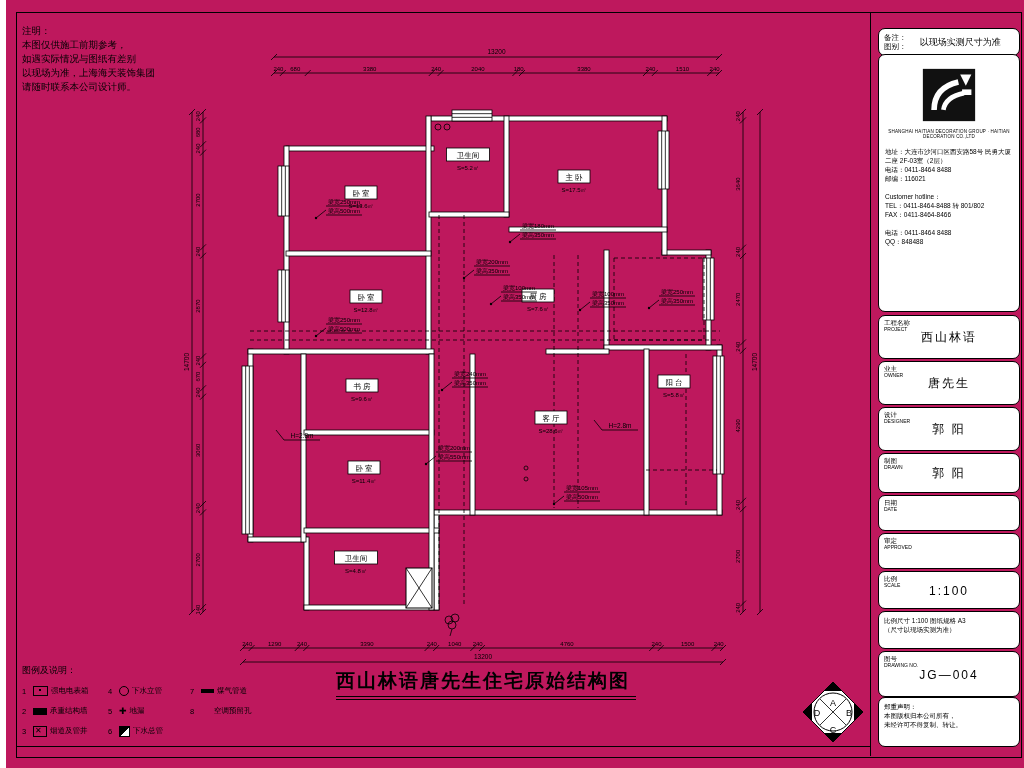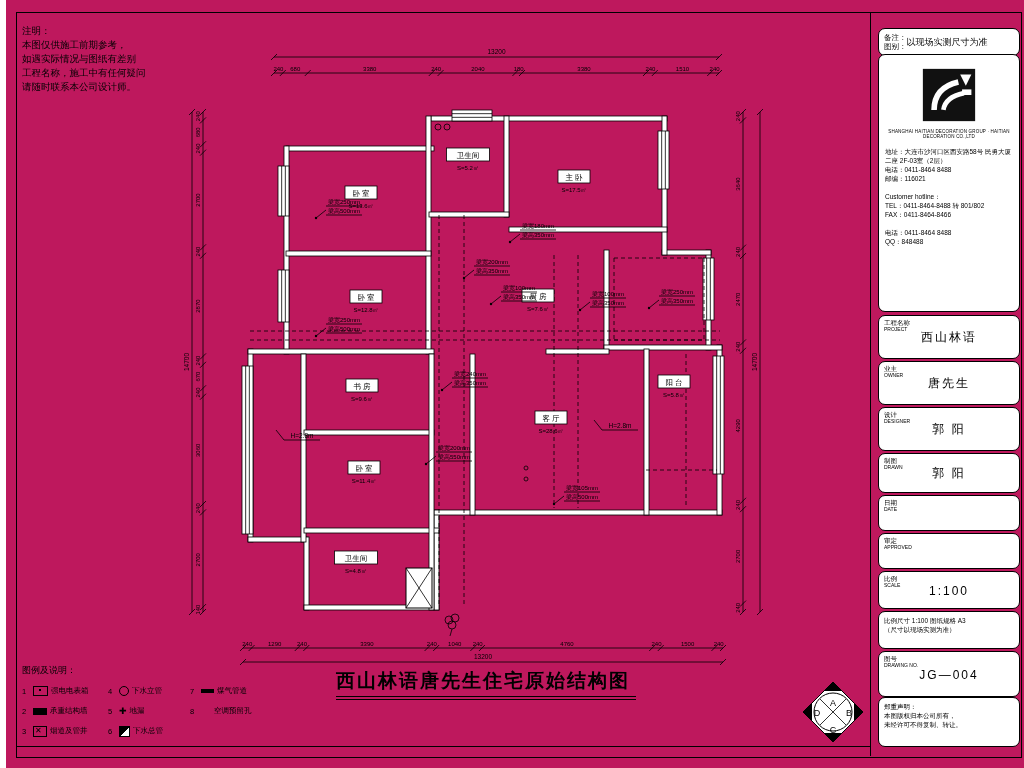--- a/index.html
+++ b/index.html
@@ -30,21 +30,21 @@
   .sym-box-x::after{content:"\2715";position:absolute;left:1px;top:0;}
   .sym-circle{width:8px;height:8px;border:1px solid #000;border-radius:50%;}
   .sym-cross{font-size:9px;line-height:9px;}
   .sym-half{width:9px;height:9px;border:1px solid #000;background:linear-gradient(135deg,#000 50%,#fff 50%);}
   .sym-bar{width:13px;height:4px;background:#000;}
   .sym-none{width:10px;height:8px;}
   
   .tb-box{position:absolute;left:872px;width:142px;border:1px solid #000;border-radius:7px;background:#fff;box-sizing:border-box;}
   .remark-box{top:28px;height:28px;display:flex;align-items:center;padding:2px 5px;}
   .remark-labels{font-size:7.5px;line-height:9px;}
-  .remark-value{flex:1;font-size:9px;}
+  .remark-value{flex:1;text-align:center;font-size:9px;}
   .company-box{top:54px;height:258px;padding:6px 6px;box-sizing:border-box;}
   .logo-wrap{text-align:center;margin-top:6px;}
   .company-cn{font-size:9.5px;text-align:center;margin-top:8px;letter-spacing:1px;}
   .company-en{font-size:4.5px;text-align:center;margin-top:2px;letter-spacing:0.2px;}
   .addr{font-size:6.5px;line-height:9px;margin-top:8px;}
   .fld-label{font-size:6.5px;line-height:7px;padding:3px 0 0 5px;}
   .fld-en{font-size:5px;padding-left:5px;}
   .fld-value{position:absolute;left:0;right:0;top:50%;transform:translateY(-46%);text-align:center;font-size:12px;letter-spacing:2px;}
   .note-lines{font-size:6.5px;line-height:9px;padding:4px 5px;}
 </style>
@@ -53,21 +53,21 @@
 
 <div class="page">
   <div class="frame"></div>
   <div class="bottom-line"></div>
   <div class="tb-sep"></div>
 
   <div class="note" id="note">
       <div>注明：</div>
       <div>本图仅供施工前期参考，</div>
       <div>如遇实际情况与图纸有差别</div>
-      <div>工程名称，施工中有任何疑问</div>
+      <div>以现场为准，上海海天装饰集团</div>
       <div>请随时联系本公司设计师。</div>
     </div>
 
   <svg class="plan" id="plan" width="1024" height="768">
       <rect x="425" y="116" width="236" height="5" fill="#fff" stroke="#000" stroke-width="0.8"></rect>
       <rect x="280" y="146" width="148" height="5" fill="#fff" stroke="#000" stroke-width="0.8"></rect>
       <rect x="278" y="146" width="5" height="208" fill="#fff" stroke="#000" stroke-width="0.8"></rect>
       <rect x="242" y="349" width="5" height="193" fill="#fff" stroke="#000" stroke-width="0.8"></rect>
       <rect x="242" y="537" width="59" height="5" fill="#fff" stroke="#000" stroke-width="0.8"></rect>
       <rect x="298" y="537" width="5" height="73" fill="#fff" stroke="#000" stroke-width="0.8"></rect>

